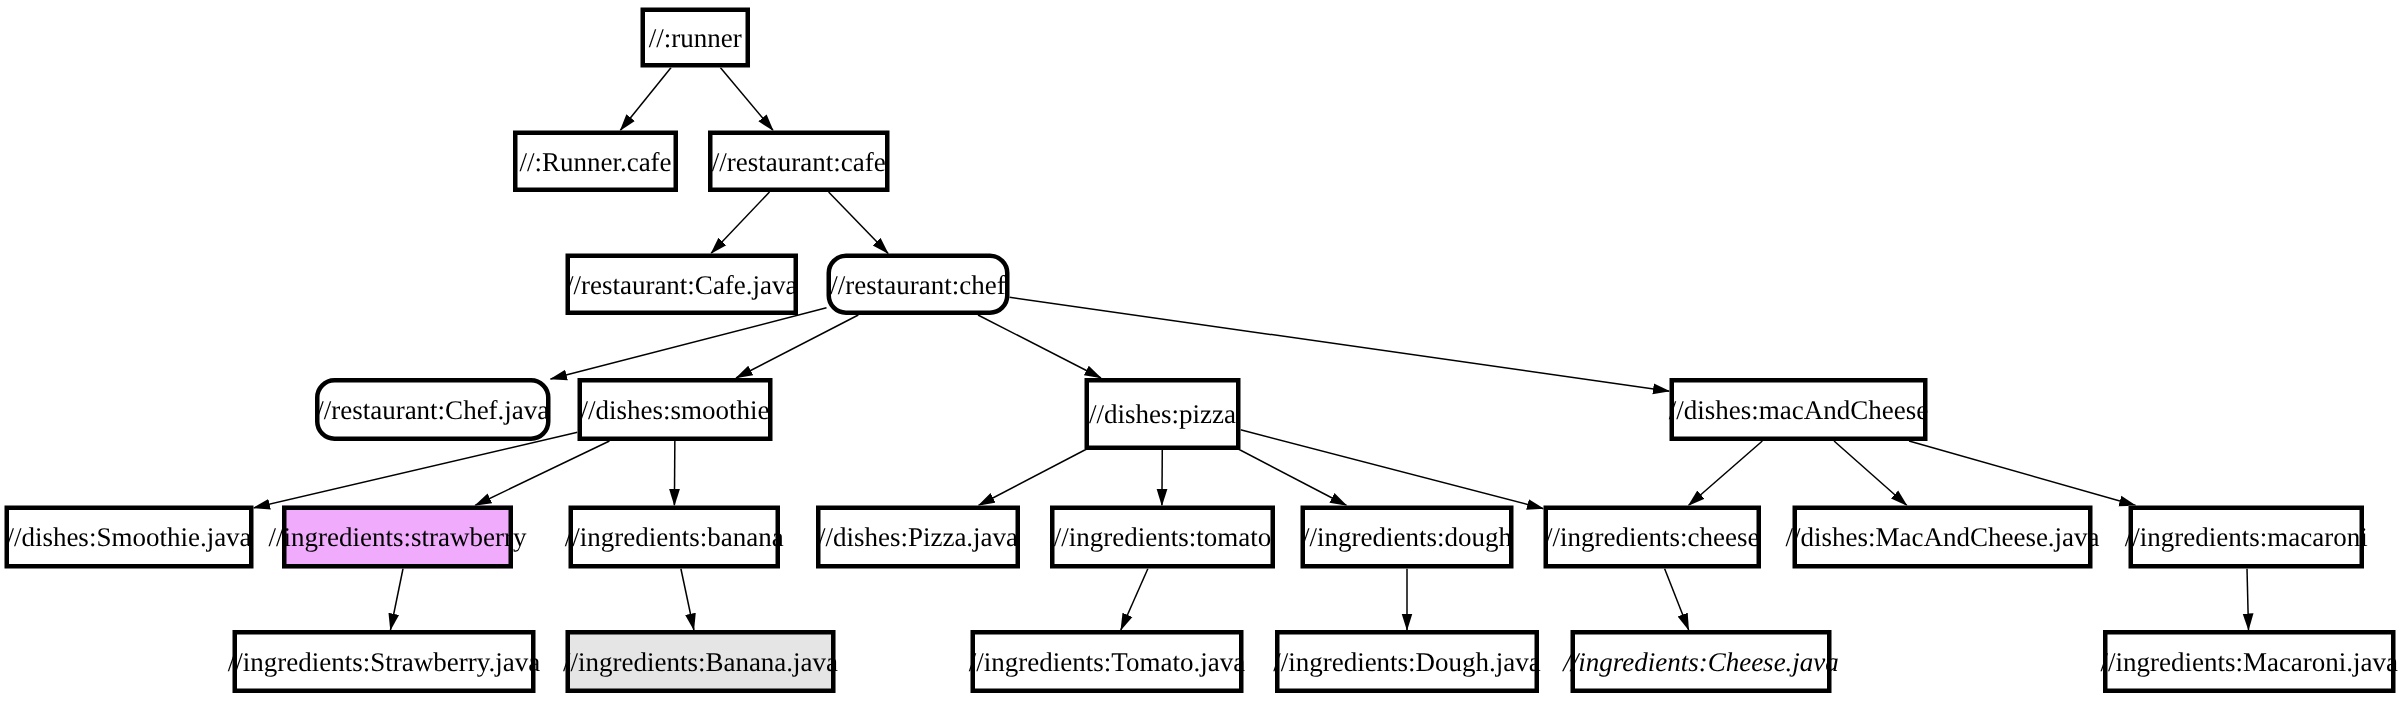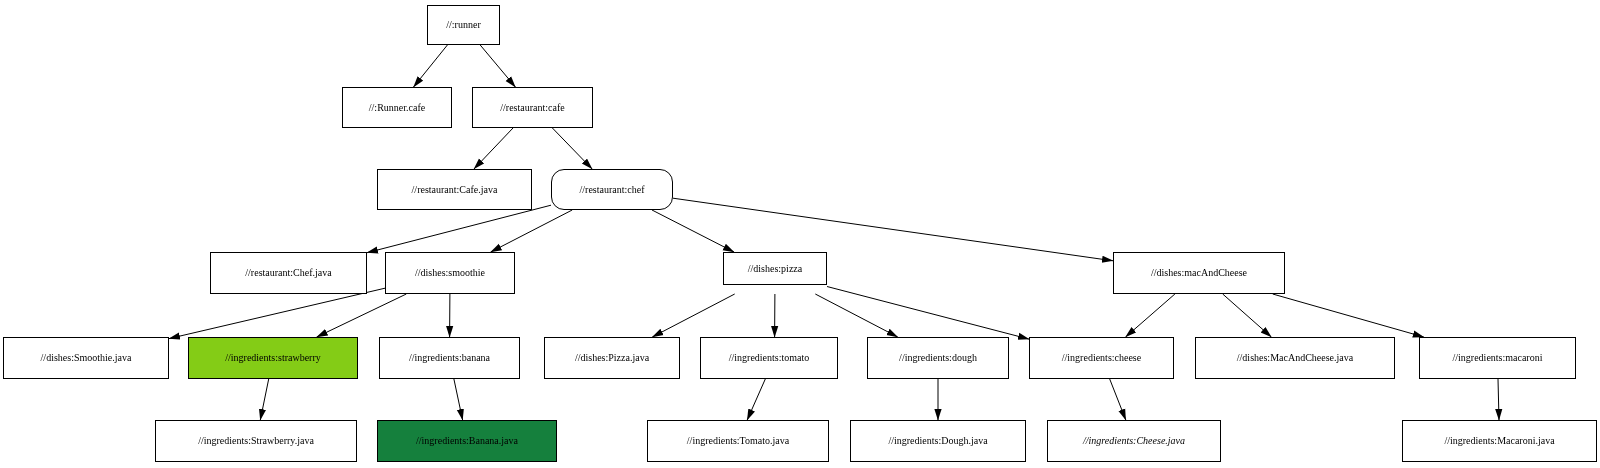--- a/index.html
+++ b/index.html
@@ -17,26 +17,26 @@
   }
   #edge-layer {
     position: absolute;
     left: 0; top: 0;
     width: 1600px;
     height: 468px;
   }
   .node {
     position: absolute;
     box-sizing: border-box;
-    border: 1px solid #c4b5fd;
+    border: 3px solid #c4b5fd;
     background: #fff;
     display: flex;
     align-items: center;
     justify-content: center;
-    font-size: 10px;
+    font-size: 18px;
     line-height: 1;
     white-space: nowrap;
     color: #000;
   }
 </style>
 </head>
 <body>
 
 <div id="graph-canvas">
   <svg id="edge-layer" xmlns="http://www.w3.org/2000/svg">
@@ -71,33 +71,33 @@
         <line x1="1272.7" y1="294.0" x2="1423.8" y2="337.0" stroke="#000000" stroke-width="1" marker-end="url(#arrow)"></line>
         <line x1="1498.0" y1="379.0" x2="1499.0" y2="420.0" stroke="#000000" stroke-width="1" marker-end="url(#arrow)"></line>
       </g>
   </svg>
   <div id="node-layer">
       <div class="node" style="left: 427px; top: 5px; width: 73px; height: 40px; background: rgb(255, 255, 255); border-color: rgb(0, 0, 0); color: rgb(0, 0, 0);">//:runner</div>
       <div class="node" style="left: 342px; top: 87px; width: 110px; height: 41px; background: rgb(255, 255, 255); border-color: rgb(0, 0, 0); color: rgb(0, 0, 0);">//:Runner.cafe</div>
       <div class="node" style="left: 472px; top: 87px; width: 121px; height: 41px; background: rgb(255, 255, 255); border-color: rgb(0, 0, 0); color: rgb(0, 0, 0);">//restaurant:cafe</div>
       <div class="node" style="left: 377px; top: 169px; width: 155px; height: 41px; background: rgb(255, 255, 255); border-color: rgb(0, 0, 0); color: rgb(0, 0, 0);">//restaurant:Cafe.java</div>
       <div class="node" style="left: 551px; top: 169px; width: 122px; height: 41px; background: rgb(255, 255, 255); border-color: rgb(0, 0, 0); color: rgb(0, 0, 0); border-radius: 13px;">//restaurant:chef</div>
-      <div class="node" style="left: 210px; top: 252px; width: 157px; height: 42px; background: rgb(255, 255, 255); border-color: rgb(0, 0, 0); color: rgb(0, 0, 0);">//restaurant:Chef.java</div>
+      <div class="node" style="left: 210px; top: 252px; width: 157px; height: 42px; background: rgb(255, 255, 255); border-color: rgb(0, 0, 0); color: rgb(0, 0, 0); border-radius: 13px;">//restaurant:Chef.java</div>
       <div class="node" style="left: 385px; top: 252px; width: 130px; height: 42px; background: rgb(255, 255, 255); border-color: rgb(0, 0, 0); color: rgb(0, 0, 0);">//dishes:smoothie</div>
-      <div class="node" style="left: 723px; top: 252px; width: 104px; height: 33px; background: rgb(255, 255, 255); border-color: rgb(0, 0, 0); color: rgb(0, 0, 0);">//dishes:pizza</div>
+      <div class="node" style="left: 723px; top: 252px; width: 104px; height: 48px; background: rgb(255, 255, 255); border-color: rgb(0, 0, 0); color: rgb(0, 0, 0);">//dishes:pizza</div>
       <div class="node" style="left: 1113px; top: 252px; width: 172px; height: 42px; background: rgb(255, 255, 255); border-color: rgb(0, 0, 0); color: rgb(0, 0, 0);">//dishes:macAndCheese</div>
       <div class="node" style="left: 3px; top: 337px; width: 166px; height: 42px; background: rgb(255, 255, 255); border-color: rgb(0, 0, 0); color: rgb(0, 0, 0);">//dishes:Smoothie.java</div>
-      <div class="node" style="left: 188px; top: 337px; width: 170px; height: 42px; background: #84cc16; border-color: rgb(0, 0, 0); color: rgb(0, 0, 0);">//ingredients:strawberry</div>
+      <div class="node" style="left: 188px; top: 337px; width: 154px; height: 42px; background: #f0abfc; border-color: rgb(0, 0, 0); color: rgb(0, 0, 0);">//ingredients:strawberry</div>
       <div class="node" style="left: 379px; top: 337px; width: 141px; height: 42px; background: rgb(255, 255, 255); border-color: rgb(0, 0, 0); color: rgb(0, 0, 0);">//ingredients:banana</div>
       <div class="node" style="left: 544px; top: 337px; width: 136px; height: 42px; background: rgb(255, 255, 255); border-color: rgb(0, 0, 0); color: rgb(0, 0, 0);">//dishes:Pizza.java</div>
-      <div class="node" style="left: 700px; top: 337px; width: 138px; height: 42px; background: rgb(255, 255, 255); border-color: rgb(0, 0, 0); color: rgb(0, 0, 0);">//ingredients:tomato</div>
+      <div class="node" style="left: 700px; top: 337px; width: 150px; height: 42px; background: rgb(255, 255, 255); border-color: rgb(0, 0, 0); color: rgb(0, 0, 0);">//ingredients:tomato</div>
       <div class="node" style="left: 867px; top: 337px; width: 142px; height: 42px; background: rgb(255, 255, 255); border-color: rgb(0, 0, 0); color: rgb(0, 0, 0);">//ingredients:dough</div>
       <div class="node" style="left: 1029px; top: 337px; width: 145px; height: 42px; background: rgb(255, 255, 255); border-color: rgb(0, 0, 0); color: rgb(0, 0, 0);">//ingredients:cheese</div>
       <div class="node" style="left: 1195px; top: 337px; width: 200px; height: 42px; background: rgb(255, 255, 255); border-color: rgb(0, 0, 0); color: rgb(0, 0, 0);">//dishes:MacAndCheese.java</div>
       <div class="node" style="left: 1419px; top: 337px; width: 157px; height: 42px; background: rgb(255, 255, 255); border-color: rgb(0, 0, 0); color: rgb(0, 0, 0);">//ingredients:macaroni</div>
       <div class="node" style="left: 155px; top: 420px; width: 202px; height: 42px; background: rgb(255, 255, 255); border-color: rgb(0, 0, 0); color: rgb(0, 0, 0);">//ingredients:Strawberry.java</div>
-      <div class="node" style="left: 377px; top: 420px; width: 180px; height: 42px; background: #15803d; border-color: rgb(0, 0, 0); color: rgb(0, 0, 0);">//ingredients:Banana.java</div>
+      <div class="node" style="left: 377px; top: 420px; width: 180px; height: 42px; background: #e5e5e5; border-color: rgb(0, 0, 0); color: rgb(0, 0, 0);">//ingredients:Banana.java</div>
       <div class="node" style="left: 647px; top: 420px; width: 182px; height: 42px; background: rgb(255, 255, 255); border-color: rgb(0, 0, 0); color: rgb(0, 0, 0);">//ingredients:Tomato.java</div>
       <div class="node" style="left: 850px; top: 420px; width: 176px; height: 42px; background: rgb(255, 255, 255); border-color: rgb(0, 0, 0); color: rgb(0, 0, 0);">//ingredients:Dough.java</div>
       <div class="node" style="left: 1047px; top: 420px; width: 174px; height: 42px; background: rgb(255, 255, 255); border-color: rgb(0, 0, 0); color: rgb(0, 0, 0); font-style: italic;">//ingredients:Cheese.java</div>
       <div class="node" style="left: 1402px; top: 420px; width: 195px; height: 42px; background: rgb(255, 255, 255); border-color: rgb(0, 0, 0); color: rgb(0, 0, 0);">//ingredients:Macaroni.java</div>
     </div>
 </div>
 
 </body></html>

